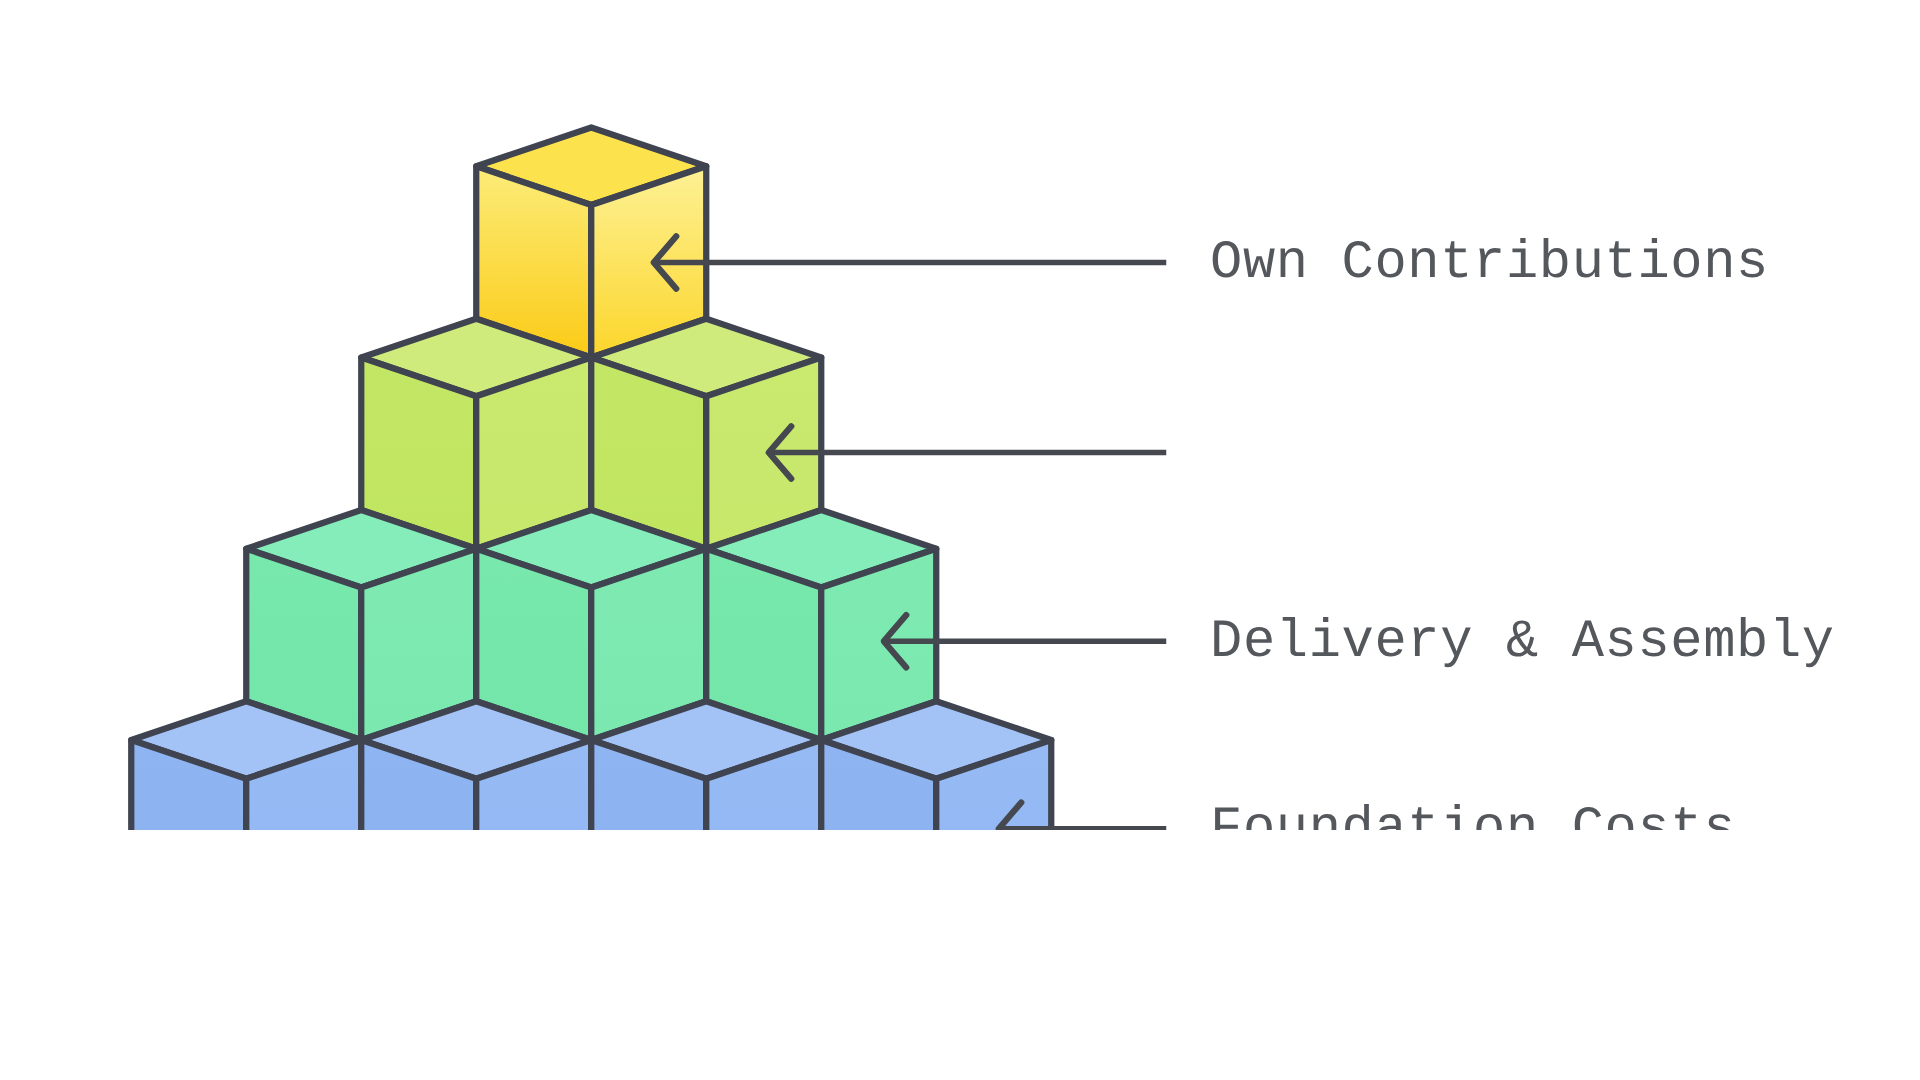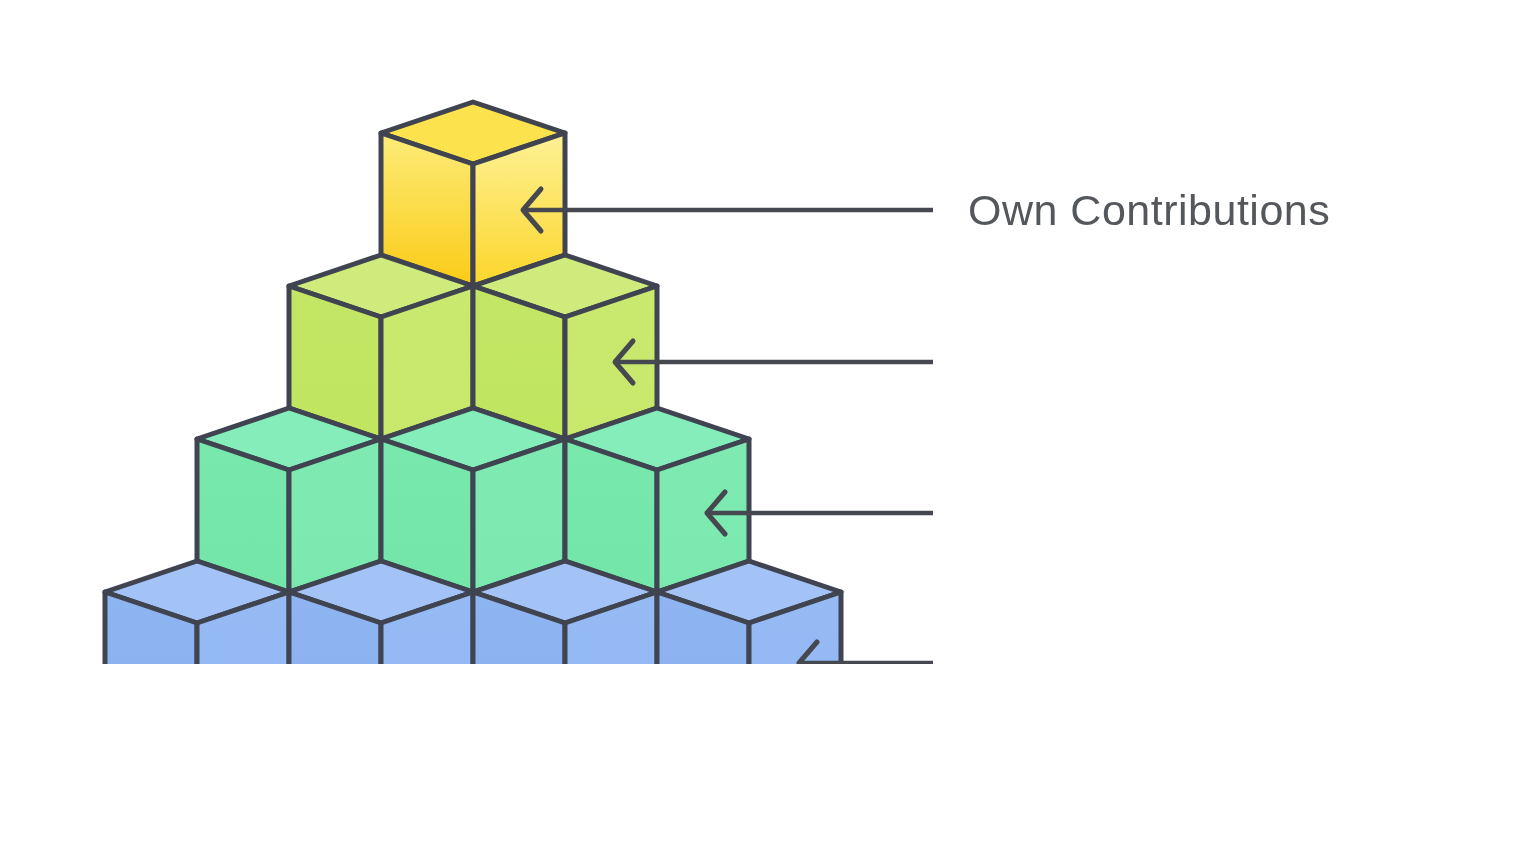--- a/index.html
+++ b/index.html
@@ -2,21 +2,21 @@
 <html><head>
 <meta charset="utf-8">
 <style>
   html, body { margin: 0; padding: 0; background: #ffffff; }
   .stage {
     position: relative;
     width: 1536px;
     height: 664px;
     background: #ffffff;
     overflow: hidden;
-    font-family: Liberation Sans, sans-serif;
+    font-family: Liberation Mono, monospace;
   }
   .stage svg { position: absolute; left: 0; top: 0; }
   .layer-label {
     position: absolute;
     left: 968px;
     transform: translateY(-52%);
     font-size: 43px;
     font-weight: 400;
     color: #54585C;
     white-space: nowrap;
@@ -140,13 +140,15 @@
           <path d="M725,492 L707,513 L725,534" fill="none" stroke="#45494F" stroke-width="5" stroke-linecap="round" stroke-linejoin="round"></path>
         </g>
         <g>
           <line x1="799" y1="663" x2="933" y2="663" stroke="#45494F" stroke-width="4.5" stroke-linecap="butt"></line>
           <path d="M817,642 L799,663 L817,684" fill="none" stroke="#45494F" stroke-width="5" stroke-linecap="round" stroke-linejoin="round"></path>
         </g>
       </g>
   </svg>
 
   <div class="layer-label label-0" style="color: rgb(84, 88, 92);">Own Contributions</div>
+  <div class="layer-label label-2" style="color: rgb(84, 88, 92);">Delivery &amp; Assembly</div>
+  <div class="layer-label label-3" style="color: rgb(84, 88, 92);">Foundation Costs</div>
 </div>
 
 </body></html>

